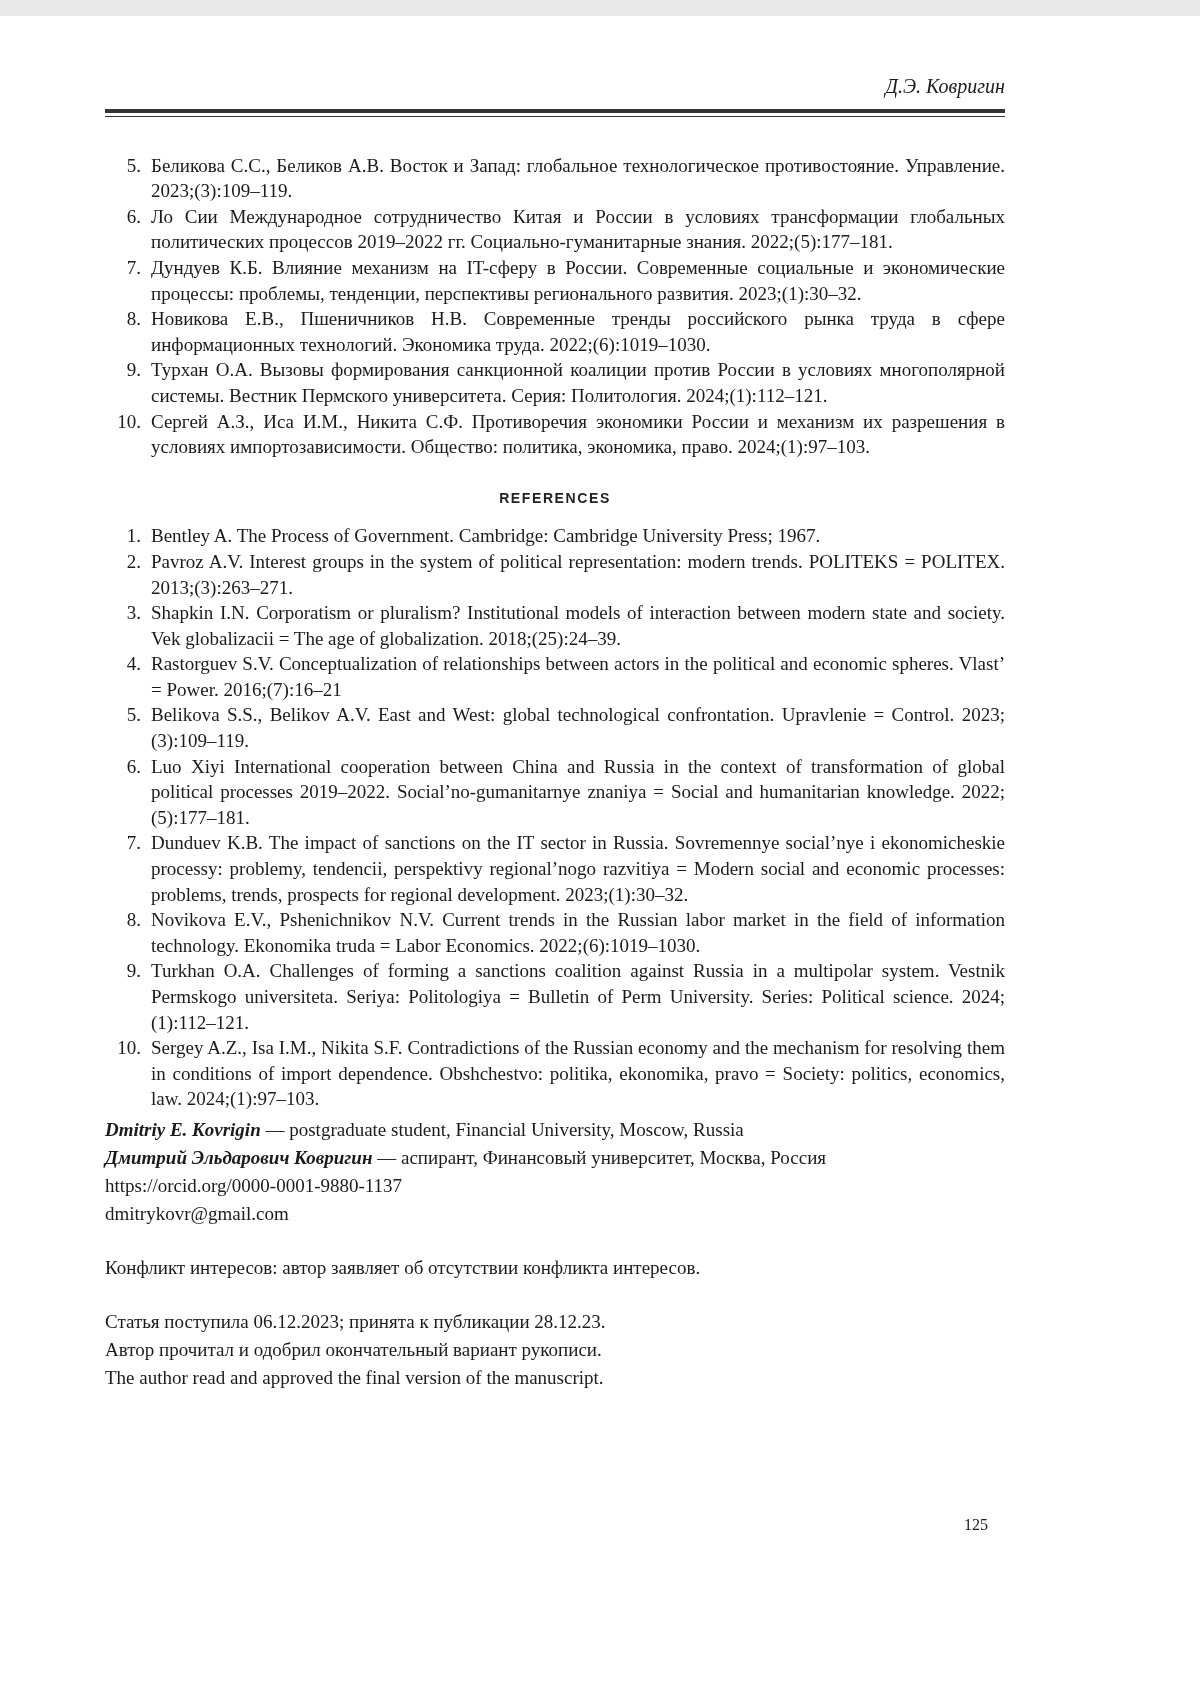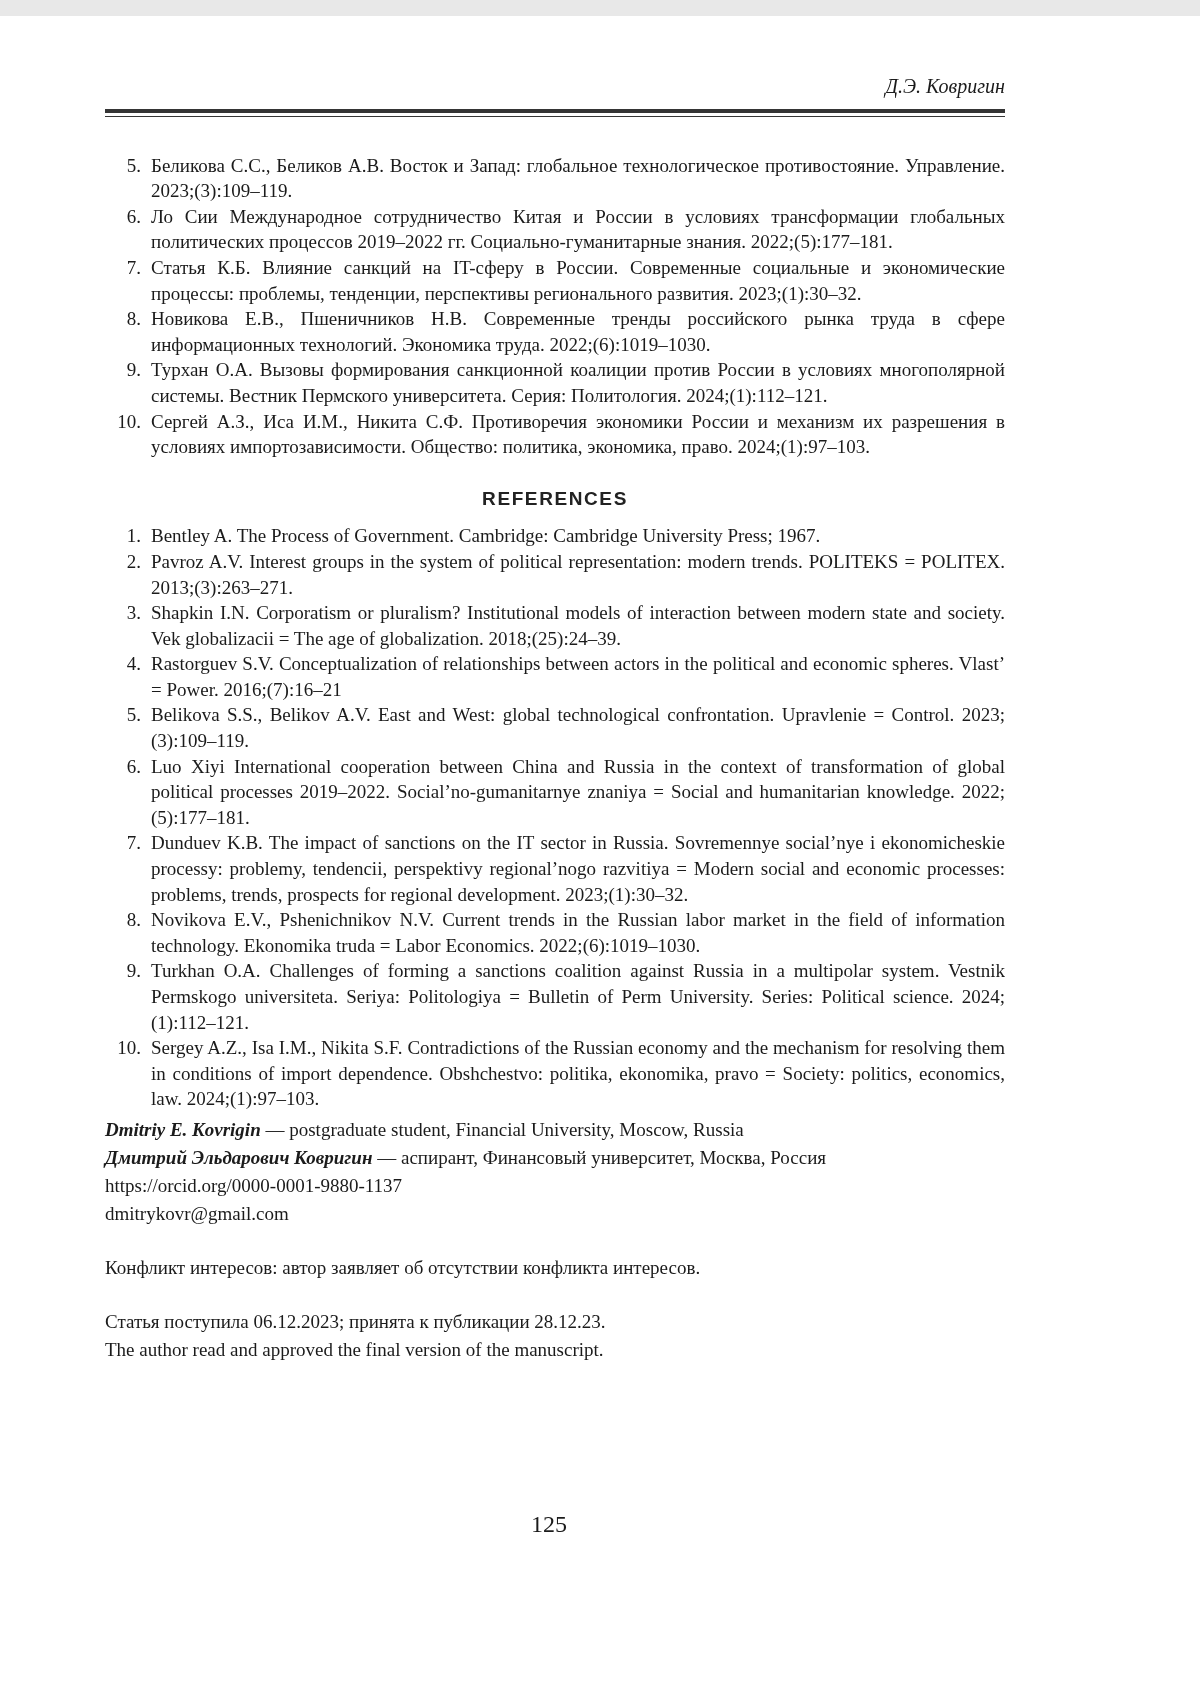--- a/index.html
+++ b/index.html
@@ -39,36 +39,36 @@
   }
   .ref-text {
     flex: 1;
     text-align: justify;
   }
   .s-i  { }
   .s-bi { font-style: italic; font-weight: bold; }
   .section-heading {
     font-family: "Liberation Sans", sans-serif;
     font-weight: bold;
-    font-size: 19px;
+    font-size: 14px;
     letter-spacing: 1.6px;
     text-align: center;
     margin: 26px 0 12px 0;
     color: #222;
   }
   .text-block { margin-top: 4px; }
   .text-block .text-line { line-height: 28px; }
   .spaced { margin-top: 26px; }
   .page-number {
     position: absolute;
-    left: 99px;
+    left: 88px;
     width: 900px;
     top: 1496px;
-    text-align: center;
-    font-size: 24px;
+    text-align: right;
+    font-size: 16px;
   }
 </style>
 </head>
 <body>
 
 <div class="page">
 
   <div class="running-head">Д.Э. Ковригин</div>
 
   <div class="rule"></div>
@@ -77,21 +77,21 @@
       <div class="ref-item">
         <div class="ref-num">5.</div>
         <div class="ref-text"><span>Беликова С.С., Беликов А.В. Восток и Запад: глобальное технологическое противостояние. </span><span class="s-i">Управление</span><span>. 2023;(3):109–119.</span></div>
       </div>
       <div class="ref-item">
         <div class="ref-num">6.</div>
         <div class="ref-text"><span>Ло Сии Международное сотрудничество Китая и России в условиях трансформации глобальных политических процессов 2019–2022 гг. </span><span class="s-i">Социально-гуманитарные знания</span><span>. 2022;(5):177–181.</span></div>
       </div>
       <div class="ref-item">
         <div class="ref-num">7.</div>
-        <div class="ref-text"><span>Статья К.Б. Влияние санкций на IT-сферу в России. </span><span class="s-i">Современные социальные и экономические процессы: проблемы, тенденции, перспективы регионального развития</span><span>. 2023;(1):30–32.</span></div>
+        <div class="ref-text"><span>Дундуев К.Б. Влияние механизм на IT-сферу в России. </span><span class="s-i">Современные социальные и экономические процессы: проблемы, тенденции, перспективы регионального развития</span><span>. 2023;(1):30–32.</span></div>
       </div>
       <div class="ref-item">
         <div class="ref-num">8.</div>
         <div class="ref-text"><span>Новикова Е.В., Пшеничников Н.В. Современные тренды российского рынка труда в сфере информационных технологий. </span><span class="s-i">Экономика труда.</span><span> 2022;(6):1019–1030.</span></div>
       </div>
       <div class="ref-item">
         <div class="ref-num">9.</div>
         <div class="ref-text"><span>Турхан О.А. Вызовы формирования санкционной коалиции против России в условиях многополярной системы. </span><span class="s-i">Вестник Пермского университета. Серия: Политология.</span><span> 2024;(1):112–121.</span></div>
       </div>
       <div class="ref-item">
@@ -152,18 +152,19 @@
       <div class="text-line"><span>https://orcid.org/0000-0001-9880-1137</span></div>
       <div class="text-line"><span>dmitrykovr@gmail.com</span></div>
     </div>
 
   <div class="text-block spaced">
       <div class="text-line"><span class="s-i">Конфликт интересов: автор заявляет об отсутствии конфликта интересов.</span></div>
     </div>
 
   <div class="text-block spaced">
       <div class="text-line"><span class="s-i">Статья поступила 06.12.2023; принята к публикации 28.12.23.</span></div>
+      <div class="text-line"><span class="s-i">Автор прочитал и одобрил окончательный вариант рукописи.</span></div>
       <div class="text-line"><span class="s-i">The author read and approved the final version of the manuscript.</span></div>
     </div>
 
   <div class="page-number">125</div>
 
 </div>
 
 </body></html>

